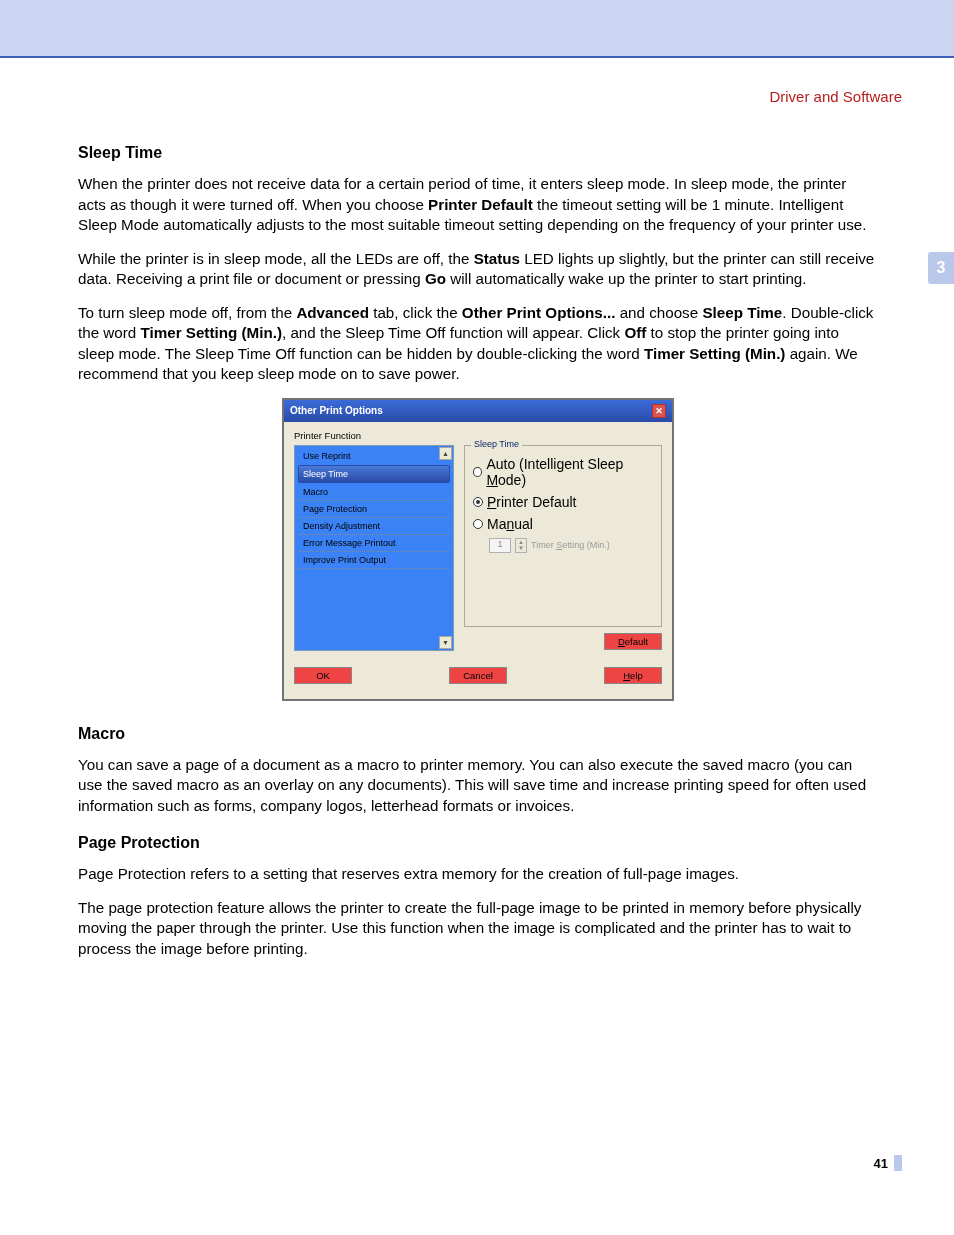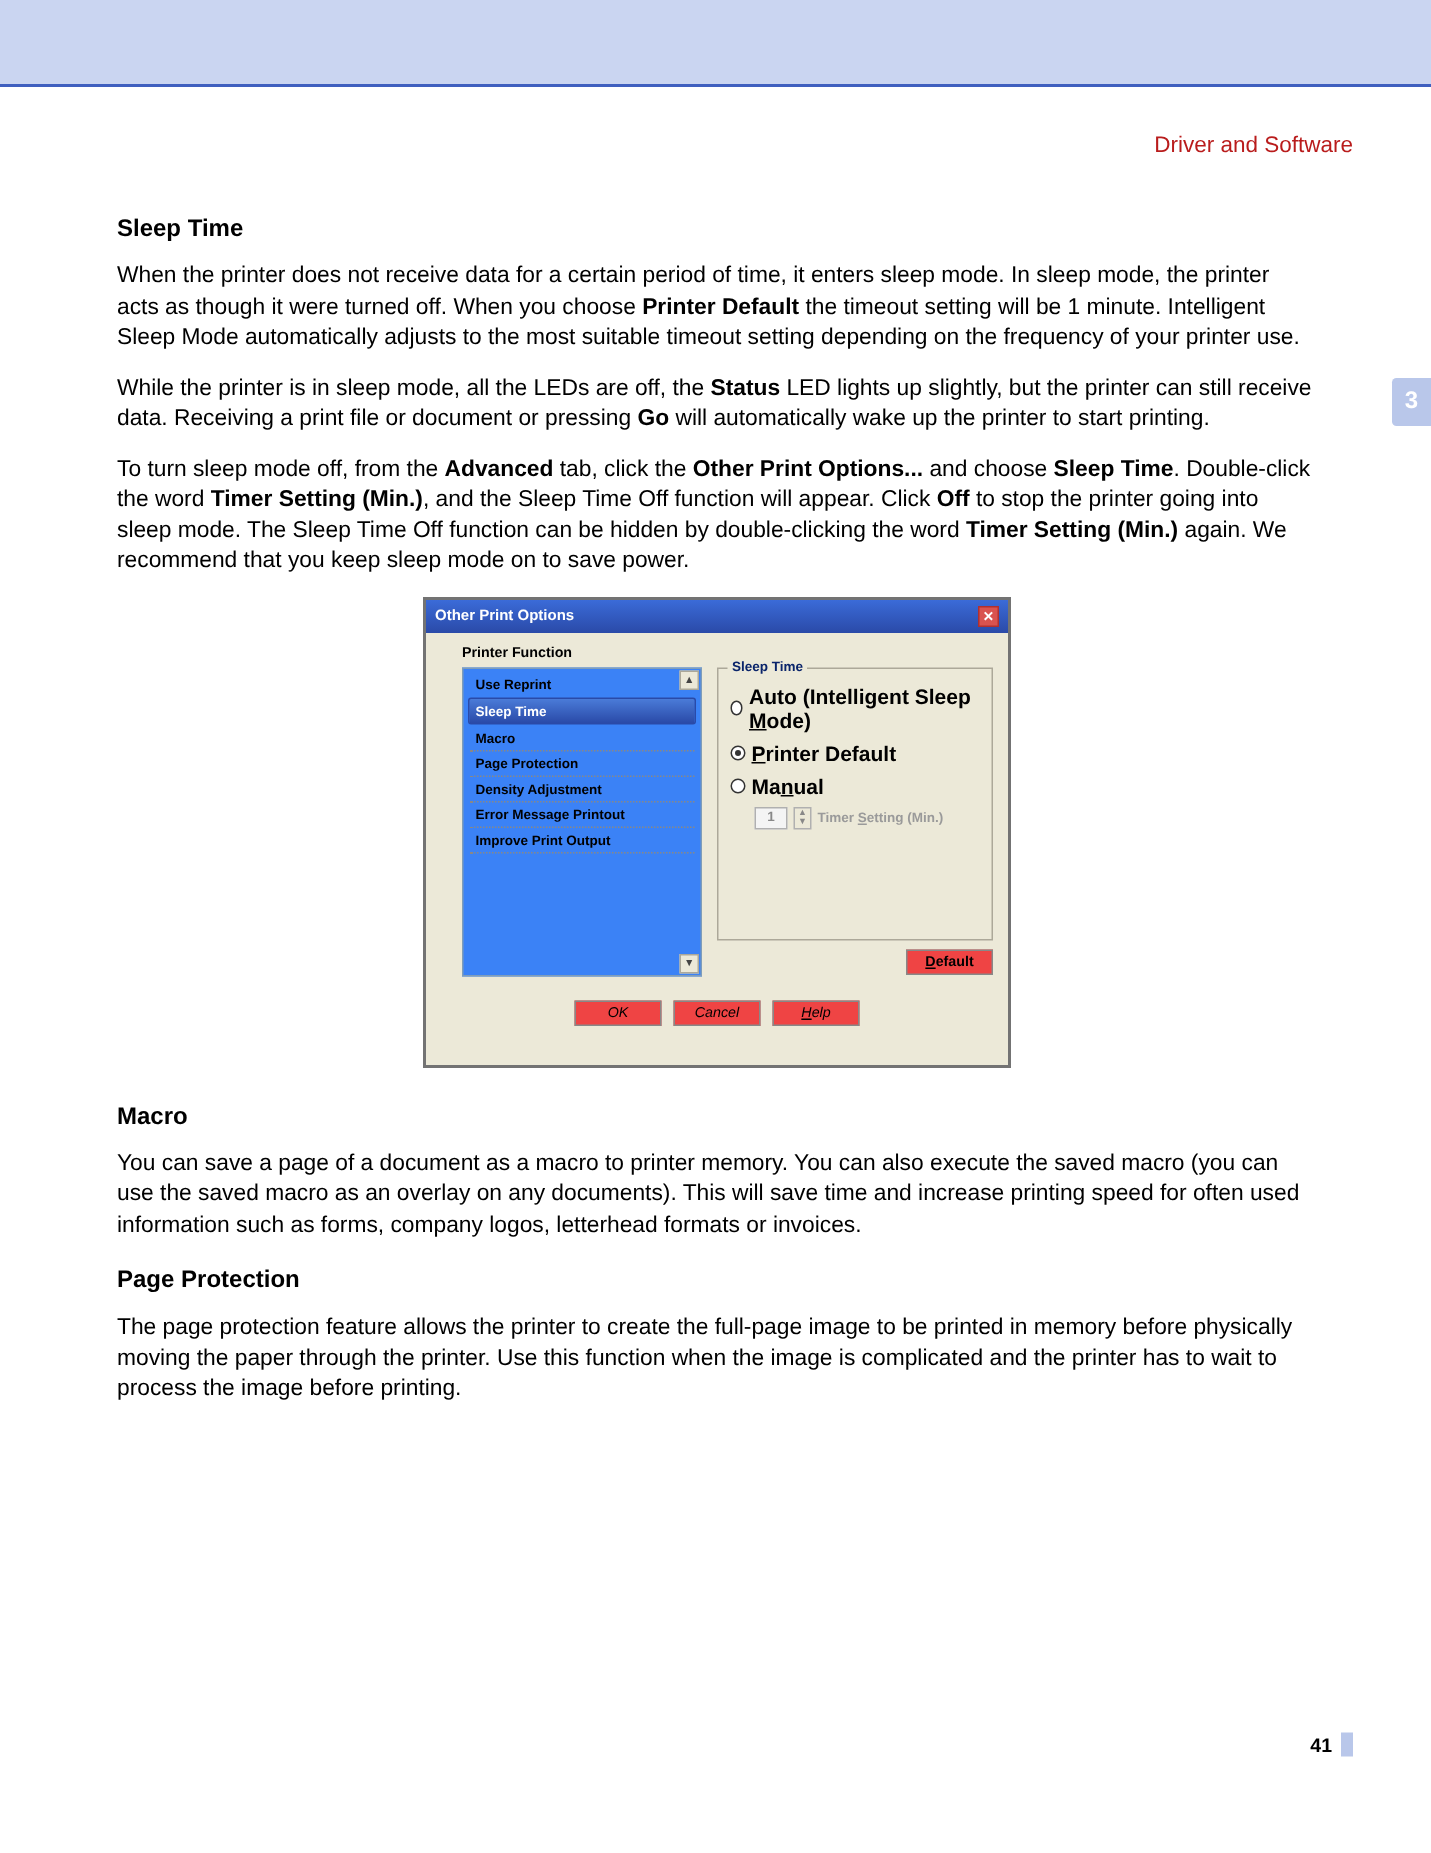--- a/index.html
+++ b/index.html
@@ -105,22 +105,21 @@
     align-items: center;
   }
   .dlg-title .x {
     width: 14px; height: 14px;
     background: #d9534f;
     border: 1px solid #b03030;
     display:flex; align-items:center; justify-content:center;
     font-size: 9px; font-weight: bold; color:#fff;
   }
   .dlg-body {
-    padding: 8px 10px 8px 24px;
-    font-weight: bold;
+    padding: 8px 10px 8px 10px;
   }
   .dlg-label { font-size: 9.5px; margin-bottom: 4px; color:#000; }
   .dlg-cols { display:flex; gap:10px; }
   .left-list {
     width: 160px;
     border: 1px solid #7f9db9;
     background:#3b82f6;
     height: 206px;
     position: relative;
     padding:2px 0;
@@ -182,23 +181,22 @@
     display:flex; flex-direction:column; }
   .spinner div{ flex:1; text-align:center; line-height:6px; color:#888;}
   .timer-label { color:#9a9a9a; font-size:9px; }
   .btn {
     border:1px solid #888; background:#ef4444;
     padding: 2px 0; font-size:9.5px; min-width:58px;
     text-align:center; font-family:inherit;
   }
   .btn-row-right { display:flex; justify-content:flex-end; margin-top:6px;}
   .dlg-footer {
-    display:flex; justify-content:center; gap:8px;
-    padding: 8px 10px 26px 10px;
-    font-style: italic;
+    display:flex; justify-content:space-between; gap:8px;
+    padding: 8px 10px 15px 10px;
   }
 </style>
 </head>
 <body>
 
 <div class="top-band"></div>
 <div class="blue-rule"></div>
 <div class="breadcrumb">Driver and Software</div>
 <div class="side-tab">3</div>
 
@@ -274,20 +272,21 @@
         <div class="btn">Cancel</div>
         <div class="btn"><span class="u">H</span><span>elp</span></div>
       </div>
     </div>
   </div>
 
   <h3 class="section">Macro</h3>
   <p class="body">You can save a page of a document as a macro to printer memory. You can also execute the saved macro (you can use the saved macro as an overlay on any documents). This will save time and increase printing speed for often used information such as forms, company logos, letterhead formats or invoices.</p>
 
   <h3 class="section" style="margin-top:18px">Page Protection</h3>
+  <p class="body">Page Protection refers to a setting that reserves extra memory for the creation of full-page images.</p>
   <p class="body">The page protection feature allows the printer to create the full-page image to be printed in memory before physically moving the paper through the printer. Use this function when the image is complicated and the printer has to wait to process the image before printing.</p>
 
 </div>
 
 <div class="page-num-bar">
   <span class="pn">41</span>
   <span class="blk"></span>
 </div>
 
 </body></html>

